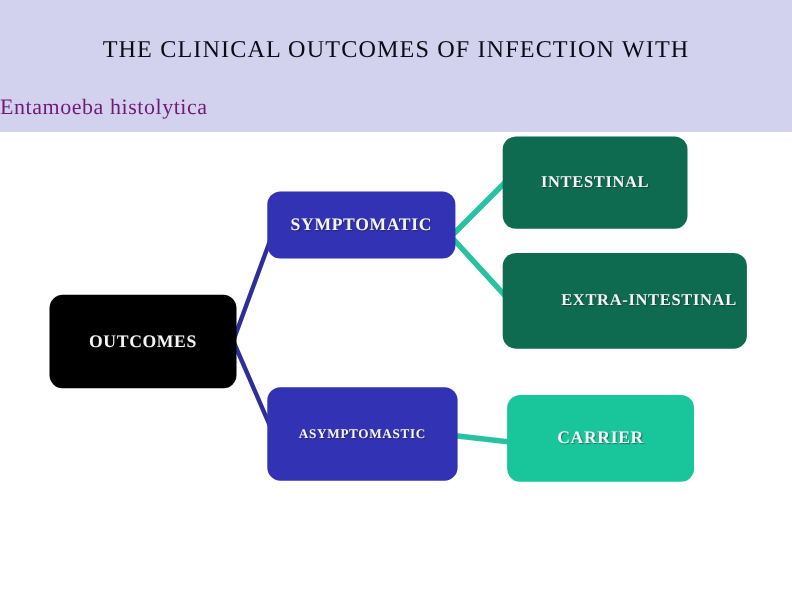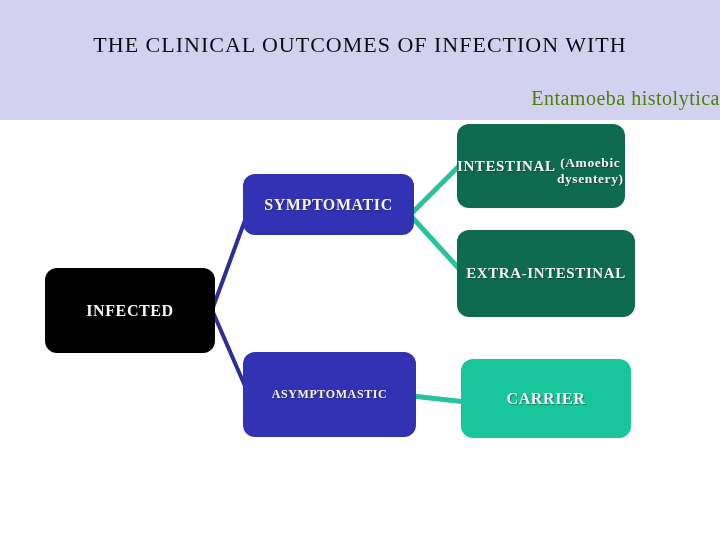--- a/index.html
+++ b/index.html
@@ -9,36 +9,36 @@
   }
   .band {
     position:absolute; left:0; top:0; width:720px; height:120px;
     background:#d2d2ee;
   }
   .title {
     position:absolute; left:0; top:32px; width:720px; text-align:center;
     font-size:22px; letter-spacing:1px; color:#0b0b16; white-space:nowrap;
   }
   .subtitle {
-    position:absolute; left:0; top:87px; width:720px; text-align:right;
-    font-size:20px; letter-spacing:0.5px; color:#4d7c0f; white-space:nowrap;
+    position:absolute; left:0; top:87px; width:720px; text-align:left;
+    font-size:20px; letter-spacing:0.5px; color:#701a75; white-space:nowrap;
   }
   svg.connectors { position:absolute; left:0; top:0; width:720px; height:540px; }
   .node {
     position:absolute; border-radius:12px; display:flex; flex-direction:row;
     align-items:center; justify-content:center; color:#f5f5f5; font-weight:bold;
     text-align:center; letter-spacing:0.6px;
     text-shadow:1px 1px 1px rgba(30,30,30,0.45);
   }
   #node-infected     { left:45px;  top:268px; width:170px; height:85px; background:#000000; font-size:16px; }
   #node-symptomatic  { left:243px; top:174px; width:171px; height:61px; background:#3232b4; font-size:16px; }
   #node-asymptomatic { left:243px; top:352px; width:173px; height:85px; background:#3232b4; font-size:12px; }
   #node-intestinal   { left:457px; top:124px; width:168px; height:84px; background:#0e6b50; font-size:15px; }
   #node-intestinal .sublabel { font-size:13.5px; margin-top:10px; }
-  #node-extra        { left:457px; top:230px; width:178px; height:87px; background:#0e6b50; font-size:15px; line-height:1.8; }
+  #node-extra        { left:457px; top:230px; width:178px; height:87px; background:#0e6b50; font-size:15px; line-height:1.8;padding-left:44px; }
   #node-carrier      { left:461px; top:359px; width:170px; height:79px; background:#19c69c; font-size:16px; }
 </style>
 </head>
 <body>
 
 <div class="slide">
 
   <div class="band"></div>
 
   <div class="title">THE CLINICAL OUTCOMES OF INFECTION WITH</div>
@@ -46,34 +46,33 @@
 
   <svg class="connectors" viewBox="0 0 720 540">
     <line x1="212" y1="310" x2="248" y2="212" stroke="#2e2e99" stroke-width="4" stroke-linecap="round"></line>
     <line x1="212" y1="310" x2="248" y2="393" stroke="#2e2e99" stroke-width="4" stroke-linecap="round"></line>
     <line x1="410" y1="215" x2="462" y2="163" stroke="#29c2a1" stroke-width="5" stroke-linecap="round"></line>
     <line x1="410" y1="215" x2="462" y2="272" stroke="#29c2a1" stroke-width="5" stroke-linecap="round"></line>
     <line x1="412" y1="396" x2="466" y2="402" stroke="#29c2a1" stroke-width="5" stroke-linecap="round"></line>
   </svg>
 
   <div class="node" id="node-infected">
-    <span>INFECTED</span>
+    <span>OUTCOMES</span>
   </div>
 
   <div class="node" id="node-symptomatic">
     <span>SYMPTOMATIC</span>
   </div>
 
   <div class="node" id="node-asymptomatic">
     <span>ASYMPTOMASTIC</span>
   </div>
 
   <div class="node" id="node-intestinal">
     <span>INTESTINAL</span>
-    <span class="sublabel">(Amoebic dysentery)</span>
   </div>
 
   <div class="node" id="node-extra">
     <span>EXTRA-</span>
     <span>INTESTINAL</span>
   </div>
 
   <div class="node" id="node-carrier">
     <span>CARRIER</span>
   </div>

